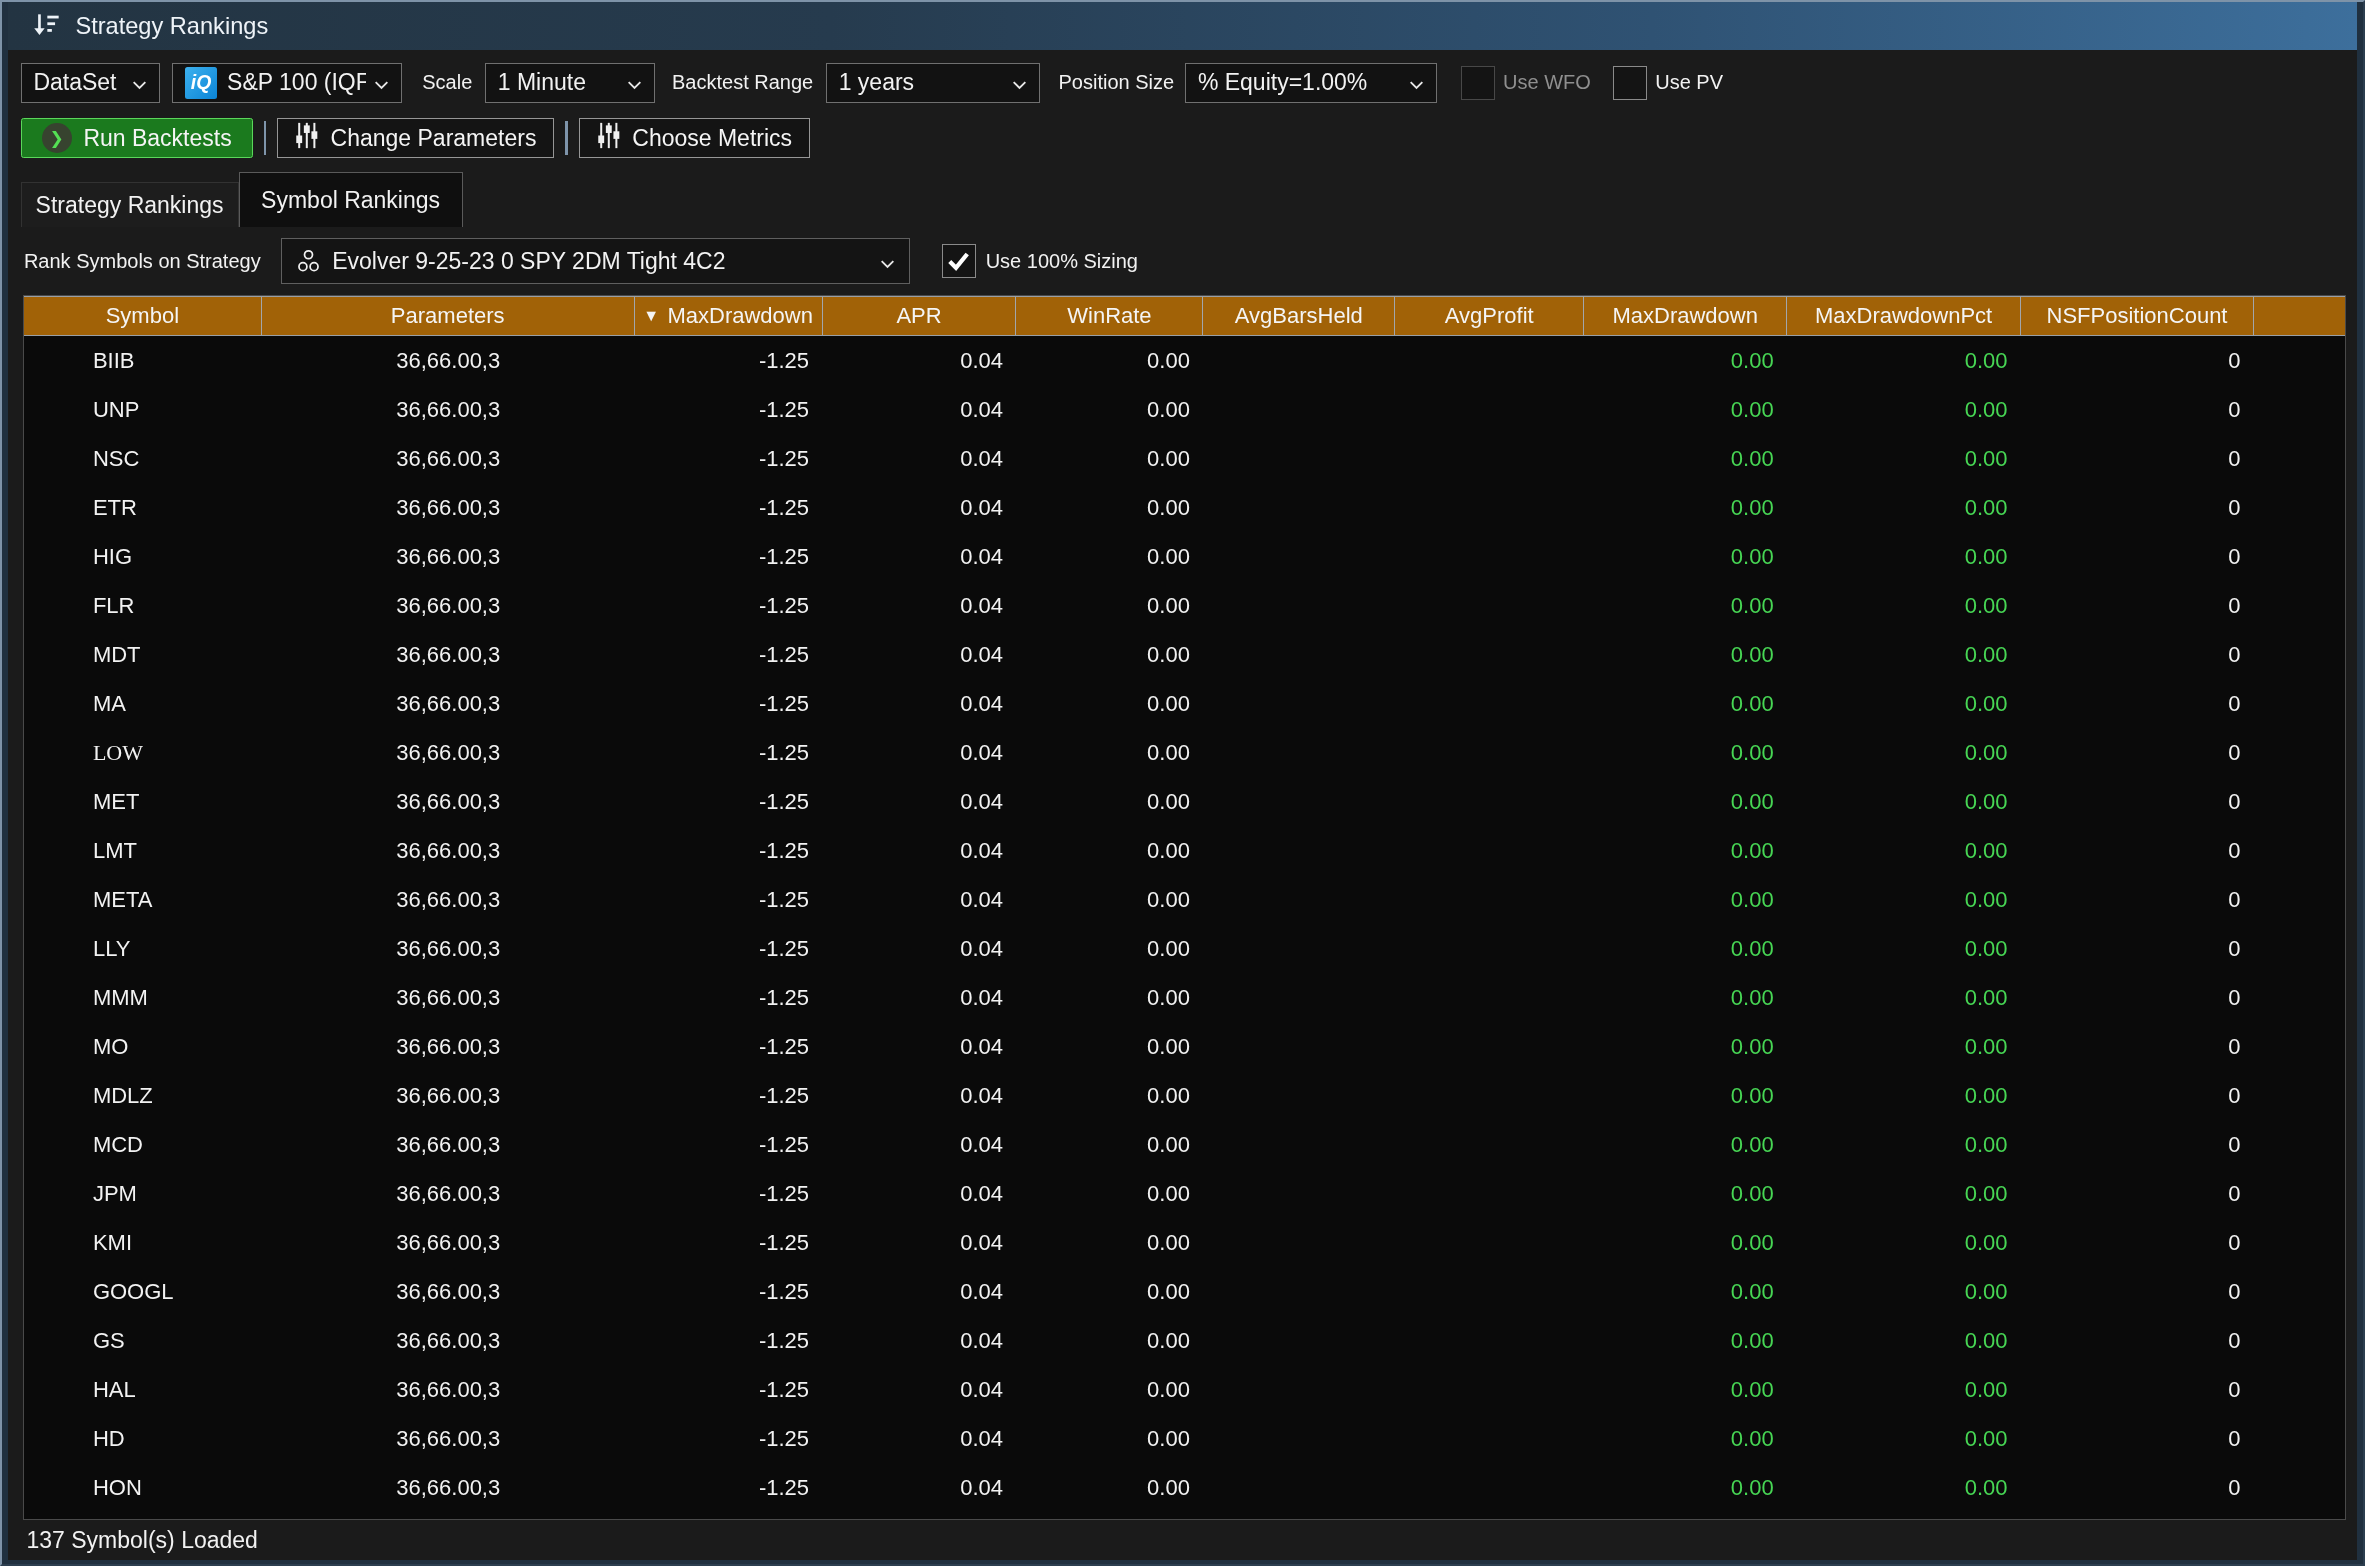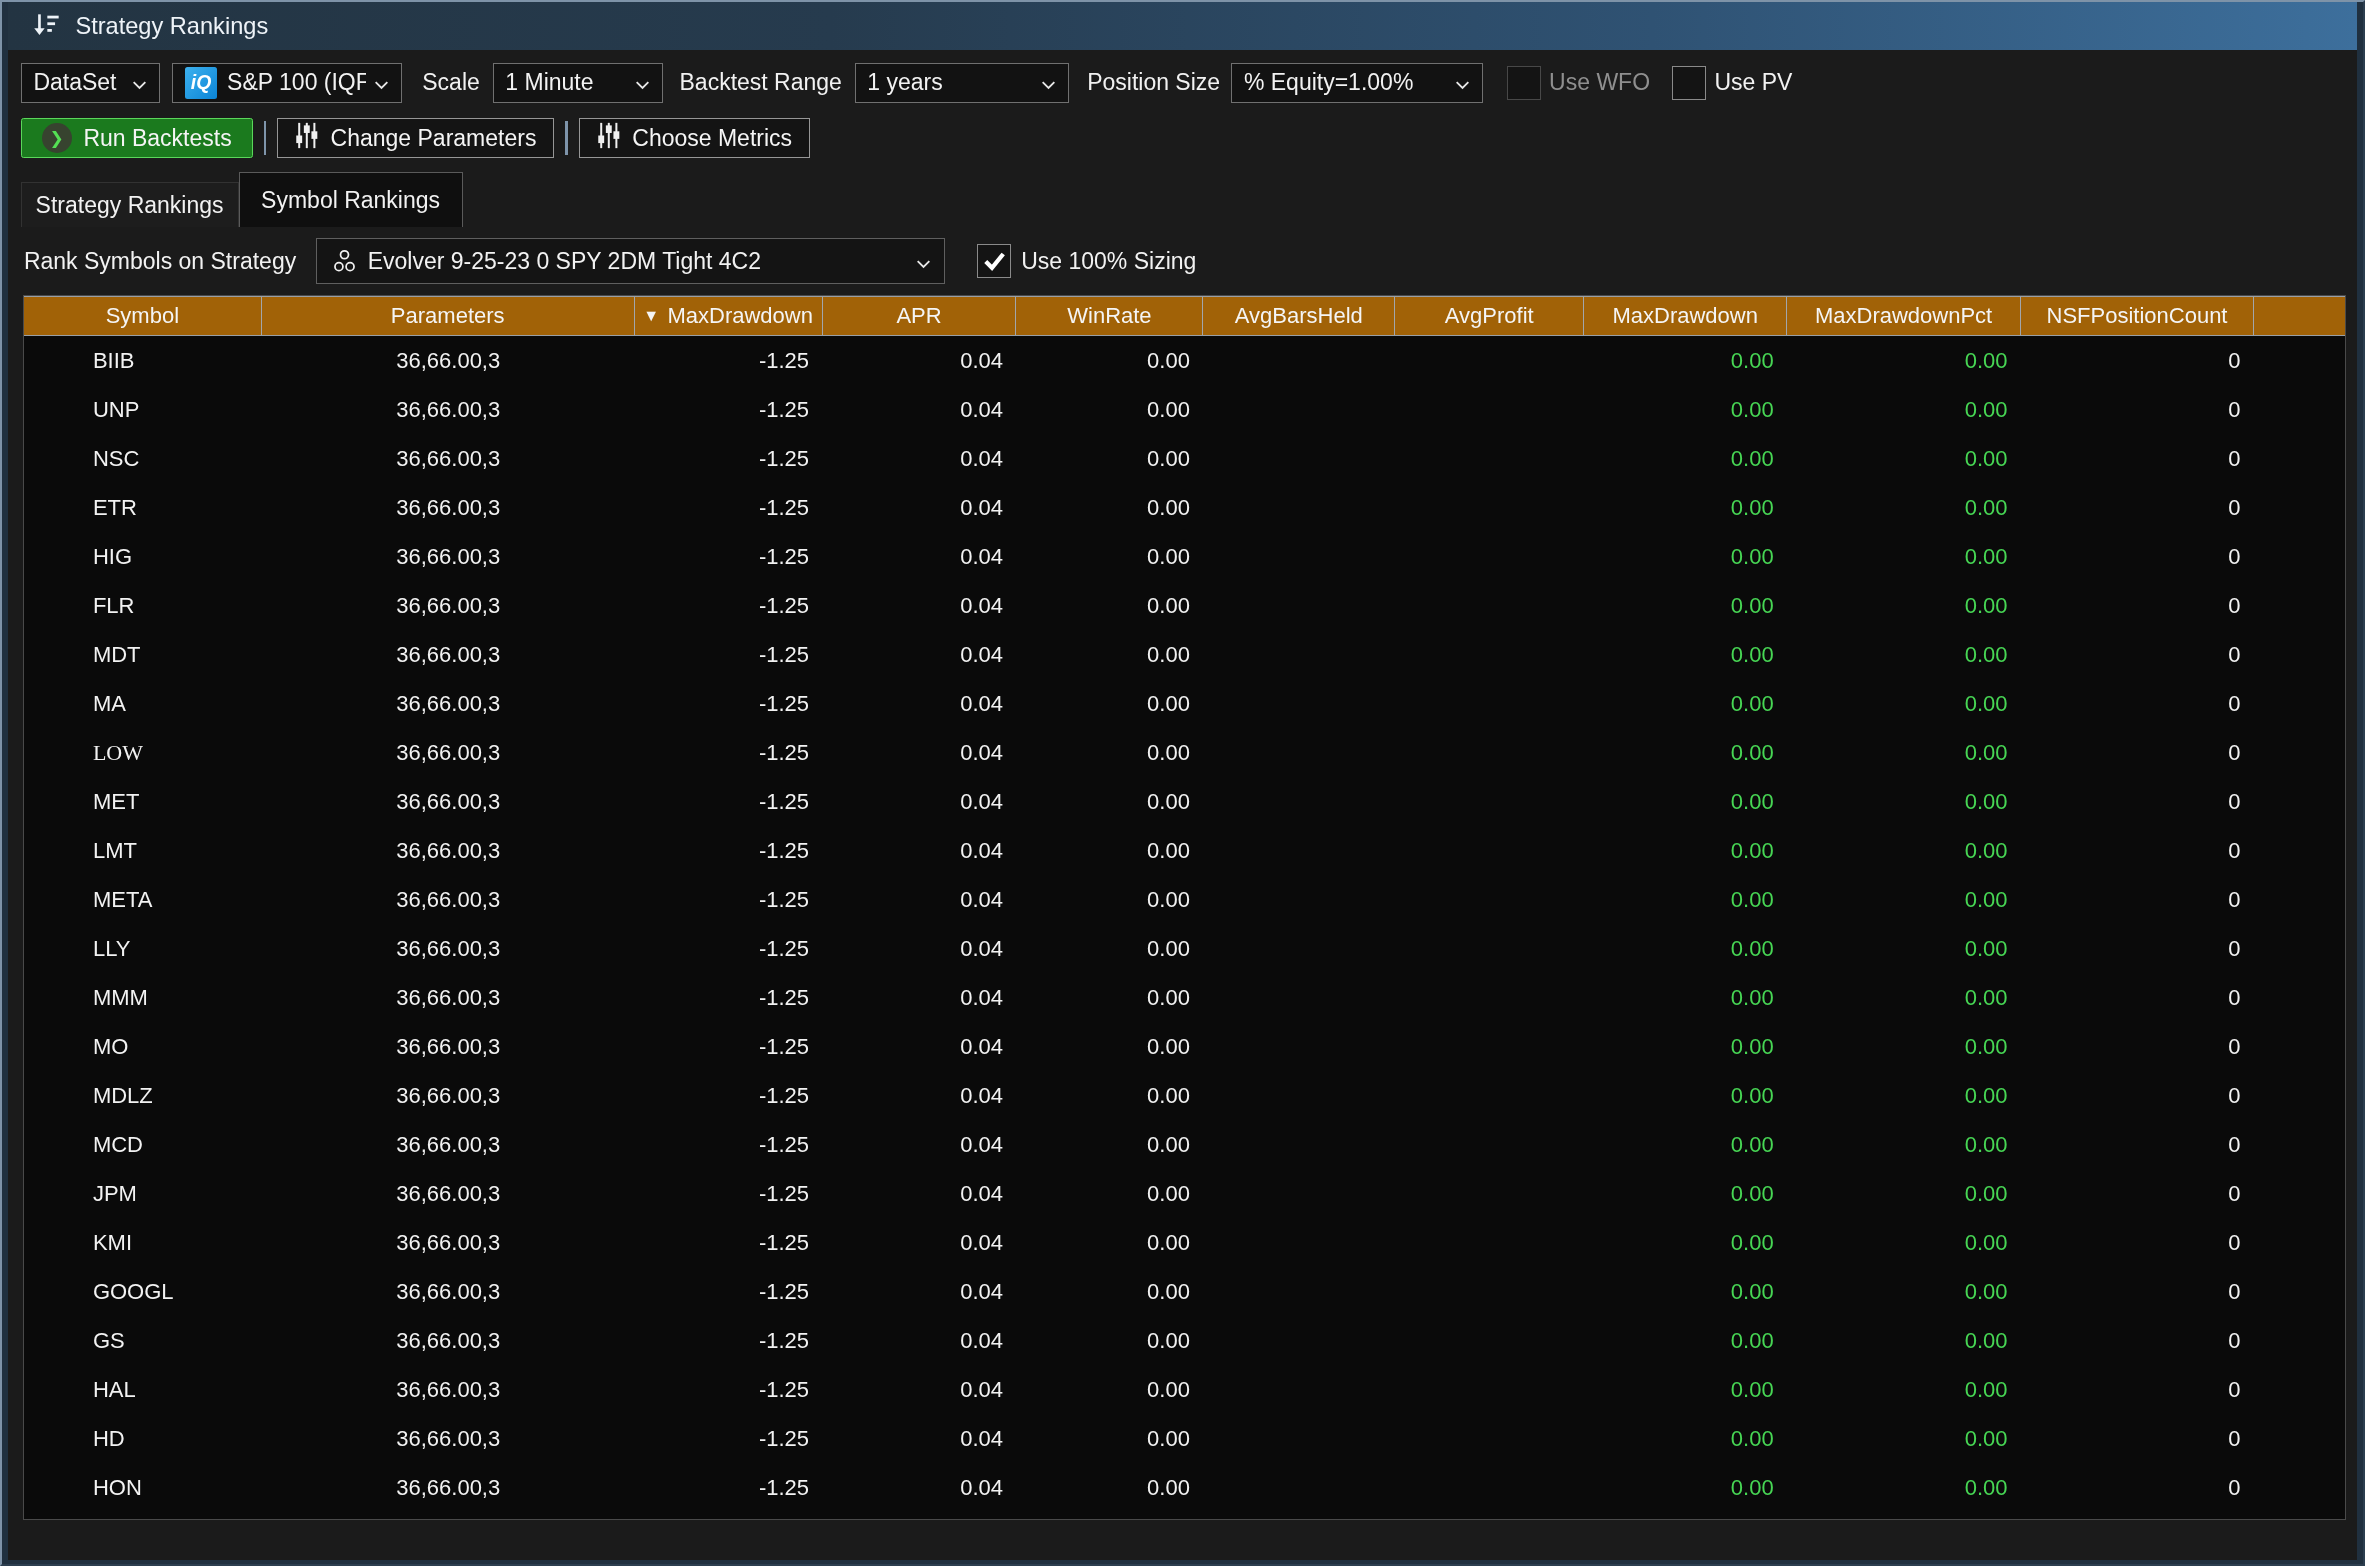--- a/index.html
+++ b/index.html
@@ -12,21 +12,21 @@
   .titlebar { height:48px; display:flex; align-items:center; gap:13.5px; padding-left:22px;
               background:linear-gradient(90deg,#233442 0%,#263b4e 35%,#2f5273 70%,#3d6f9c 100%); }
   .titlebar .title { color:#eef3f8; font-size:23.6px; }
   
   .panel { position:relative; background:#1b1b1b; height:1510px; }
   
   .toolbar1 { position:absolute; top:12.7px; left:12.7px; height:40px; display:flex; align-items:center; }
   .dd { height:40px; background:#121212; border:0.8px solid #707070; color:#f2f2f2;
         display:flex; align-items:center; font-size:23px; padding:0 11.8px; }
   .dd .ddlabel { flex:1; white-space:nowrap; overflow:hidden; }
-  .tlabel { color:#f2f2f2; font-size:23px; white-space:nowrap; }
+  .tlabel { color:#f2f2f2; font-size:20px; white-space:nowrap; }
   .tlabel.disabled { color:#8f8f8f; }
   .chev { flex:0 0 auto; margin-left:8.4px; }
   .iqicon { width:32px; height:32px; border-radius:2.5px; margin-right:10px; flex:0 0 auto;
             background:linear-gradient(135deg,#3db1ee,#0b84d6); color:#fff; font-weight:bold;
             font-style:italic; font-size:19.4px; display:flex; align-items:center; justify-content:center; }
   .checkbox { width:34px; height:34px; border:1.7px solid #8a8a8a; background:#141414;
               display:flex; align-items:center; justify-content:center; flex:0 0 auto; }
   .checkbox.disabled { border-color:#484848; }
   .checkbox svg { visibility:hidden; }
   .checkbox.checked svg { visibility:visible; }
@@ -572,16 +572,19 @@
             <div class="td align-right" style="width: 192px;"></div>
             <div class="td align-right" style="width: 189px;"></div>
             <div class="td align-right green" style="width: 203px;">0.00</div>
             <div class="td align-right green" style="width: 234px;">0.00</div>
             <div class="td align-right" style="width: 233px;">0</div>
             <div class="td align-left" style="width: 91px;"></div>
           </div>
         </div>
     </div>
 
+    <div class="statusbar">
+      <span>137 Symbol(s) Loaded</span>
+    </div>
 
   </div>
 </div>
 
 
 </body></html>

